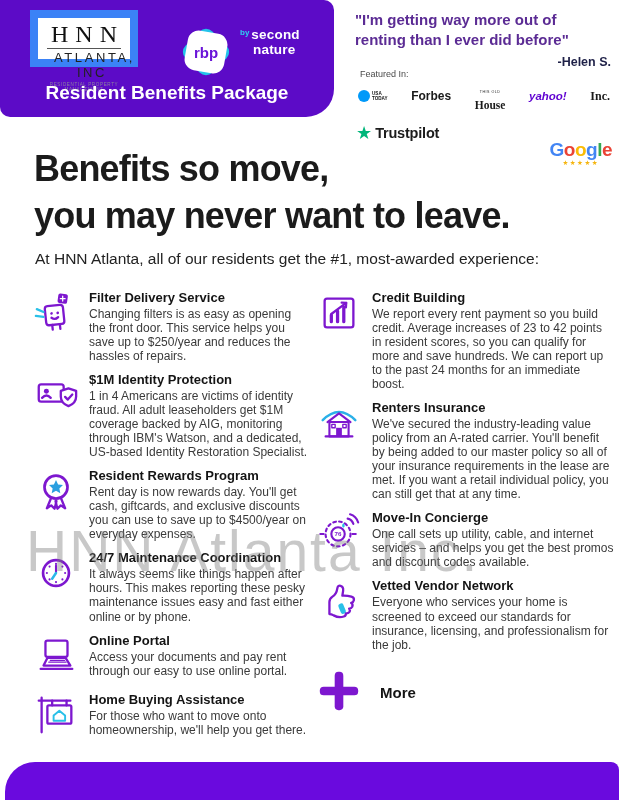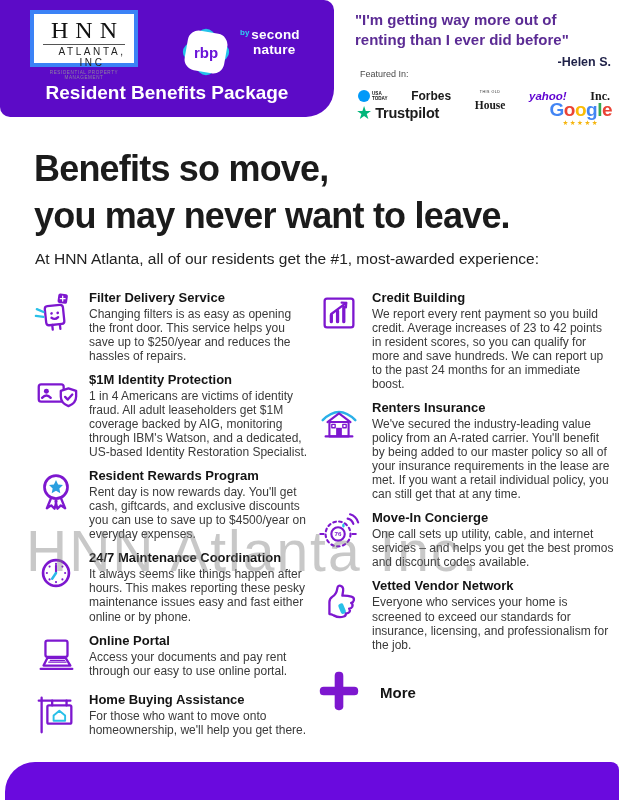--- a/index.html
+++ b/index.html
@@ -8,25 +8,25 @@
     position:relative; width:619px; height:800px; margin:0 auto;
     background:#ffffff; overflow:hidden;
     font-family:"Liberation Sans", sans-serif; color:#1a1a1a;
   }
   .abs { position:absolute; }
 
   
   .banner { left:0; top:0; width:334px; height:117px; background:#5c0bc7;
             border-radius:0 10px 28px 10px; }
   .logo-box { left:30px; top:10px; width:108px; height:57px; background:#fff;
-              border:4px solid #3b82f6; text-align:center; padding-top:4px; }
+              border:8px solid #3b82f6; text-align:center; padding-top:4px; }
   .hnn-name { font-family:"Liberation Serif", serif; font-size:24px; line-height:1;
               letter-spacing:7px; padding-left:7px; color:#111; }
   .hnn-line { border-top:1px solid #555; margin:2px 9px 1px; }
-  .hnn-city { font-size:10px; letter-spacing:2.6px; color:#222; padding-left:16px; }
+  .hnn-city { font-size:13px; letter-spacing:2.6px; color:#222; padding-left:16px; }
   .hnn-tag  { font-size:4.6px; letter-spacing:0.6px; color:#8d81a0; margin-top:2px;
               text-transform:uppercase; }
 
   .rbp-badge { left:182px; top:28px; width:48px; height:48px; }
   .rbp-diamond { position:absolute; left:5px; top:5px; width:38px; height:38px;
                  background:#23c3ea; border-radius:9px; transform:rotate(45deg); }
   .rbp-square  { position:absolute; left:4px; top:4px; width:40px; height:40px;
                  background:#fff; border-radius:11px; transform:rotate(10deg); }
   .rbp-text { position:absolute; inset:0; display:flex; align-items:center;
               justify-content:center; color:#6a14d8; font-weight:bold; font-size:15px; }
@@ -54,21 +54,21 @@
   .house-main { font-family:"Liberation Serif", serif; font-weight:bold; font-size:11.5px; }
   .yahoo { color:#5f01d1; font-weight:bold; font-style:italic; font-size:11.5px; }
   .inc { font-family:"Liberation Serif", serif; font-weight:bold; font-size:12px; }
 
   .reviews-row { left:356px; top:100px; width:256px; display:flex; align-items:center;
                  justify-content:space-between; }
   .trustpilot { display:flex; align-items:center; gap:3px; }
   .tp-star { color:#00b67a; font-size:18px; line-height:1; }
   .tp-text { font-size:14.5px; font-weight:bold; color:#1c1c1c; letter-spacing:-0.2px; }
   .google-block { text-align:center; line-height:1; }
-  .google-word { font-size:19px; font-weight:bold; letter-spacing:-0.5px; }
+  .google-word { font-size:19px; font-weight:bold; letter-spacing:-0.5px;margin-top:40px; }
   .gc1,.gc4 { color:#4285f4; } .gc2,.gc6 { color:#ea4335; }
   .gc3 { color:#fbbc05; } .gc5 { color:#34a853; }
   .google-stars { font-size:6.5px; color:#f5b50f; letter-spacing:1.5px; margin-top:1px; }
   .review-count { font-size:12.5px; font-weight:bold; color:#111; text-align:center;
                   line-height:1.15; }
 
   
   .headline { left:34px; top:146px; font-size:36px; font-weight:bold; color:#1b1b1b;
               line-height:1.3; letter-spacing:-0.8px; }
   .subhead { left:35px; top:250px; font-size:15.5px; color:#222; }

